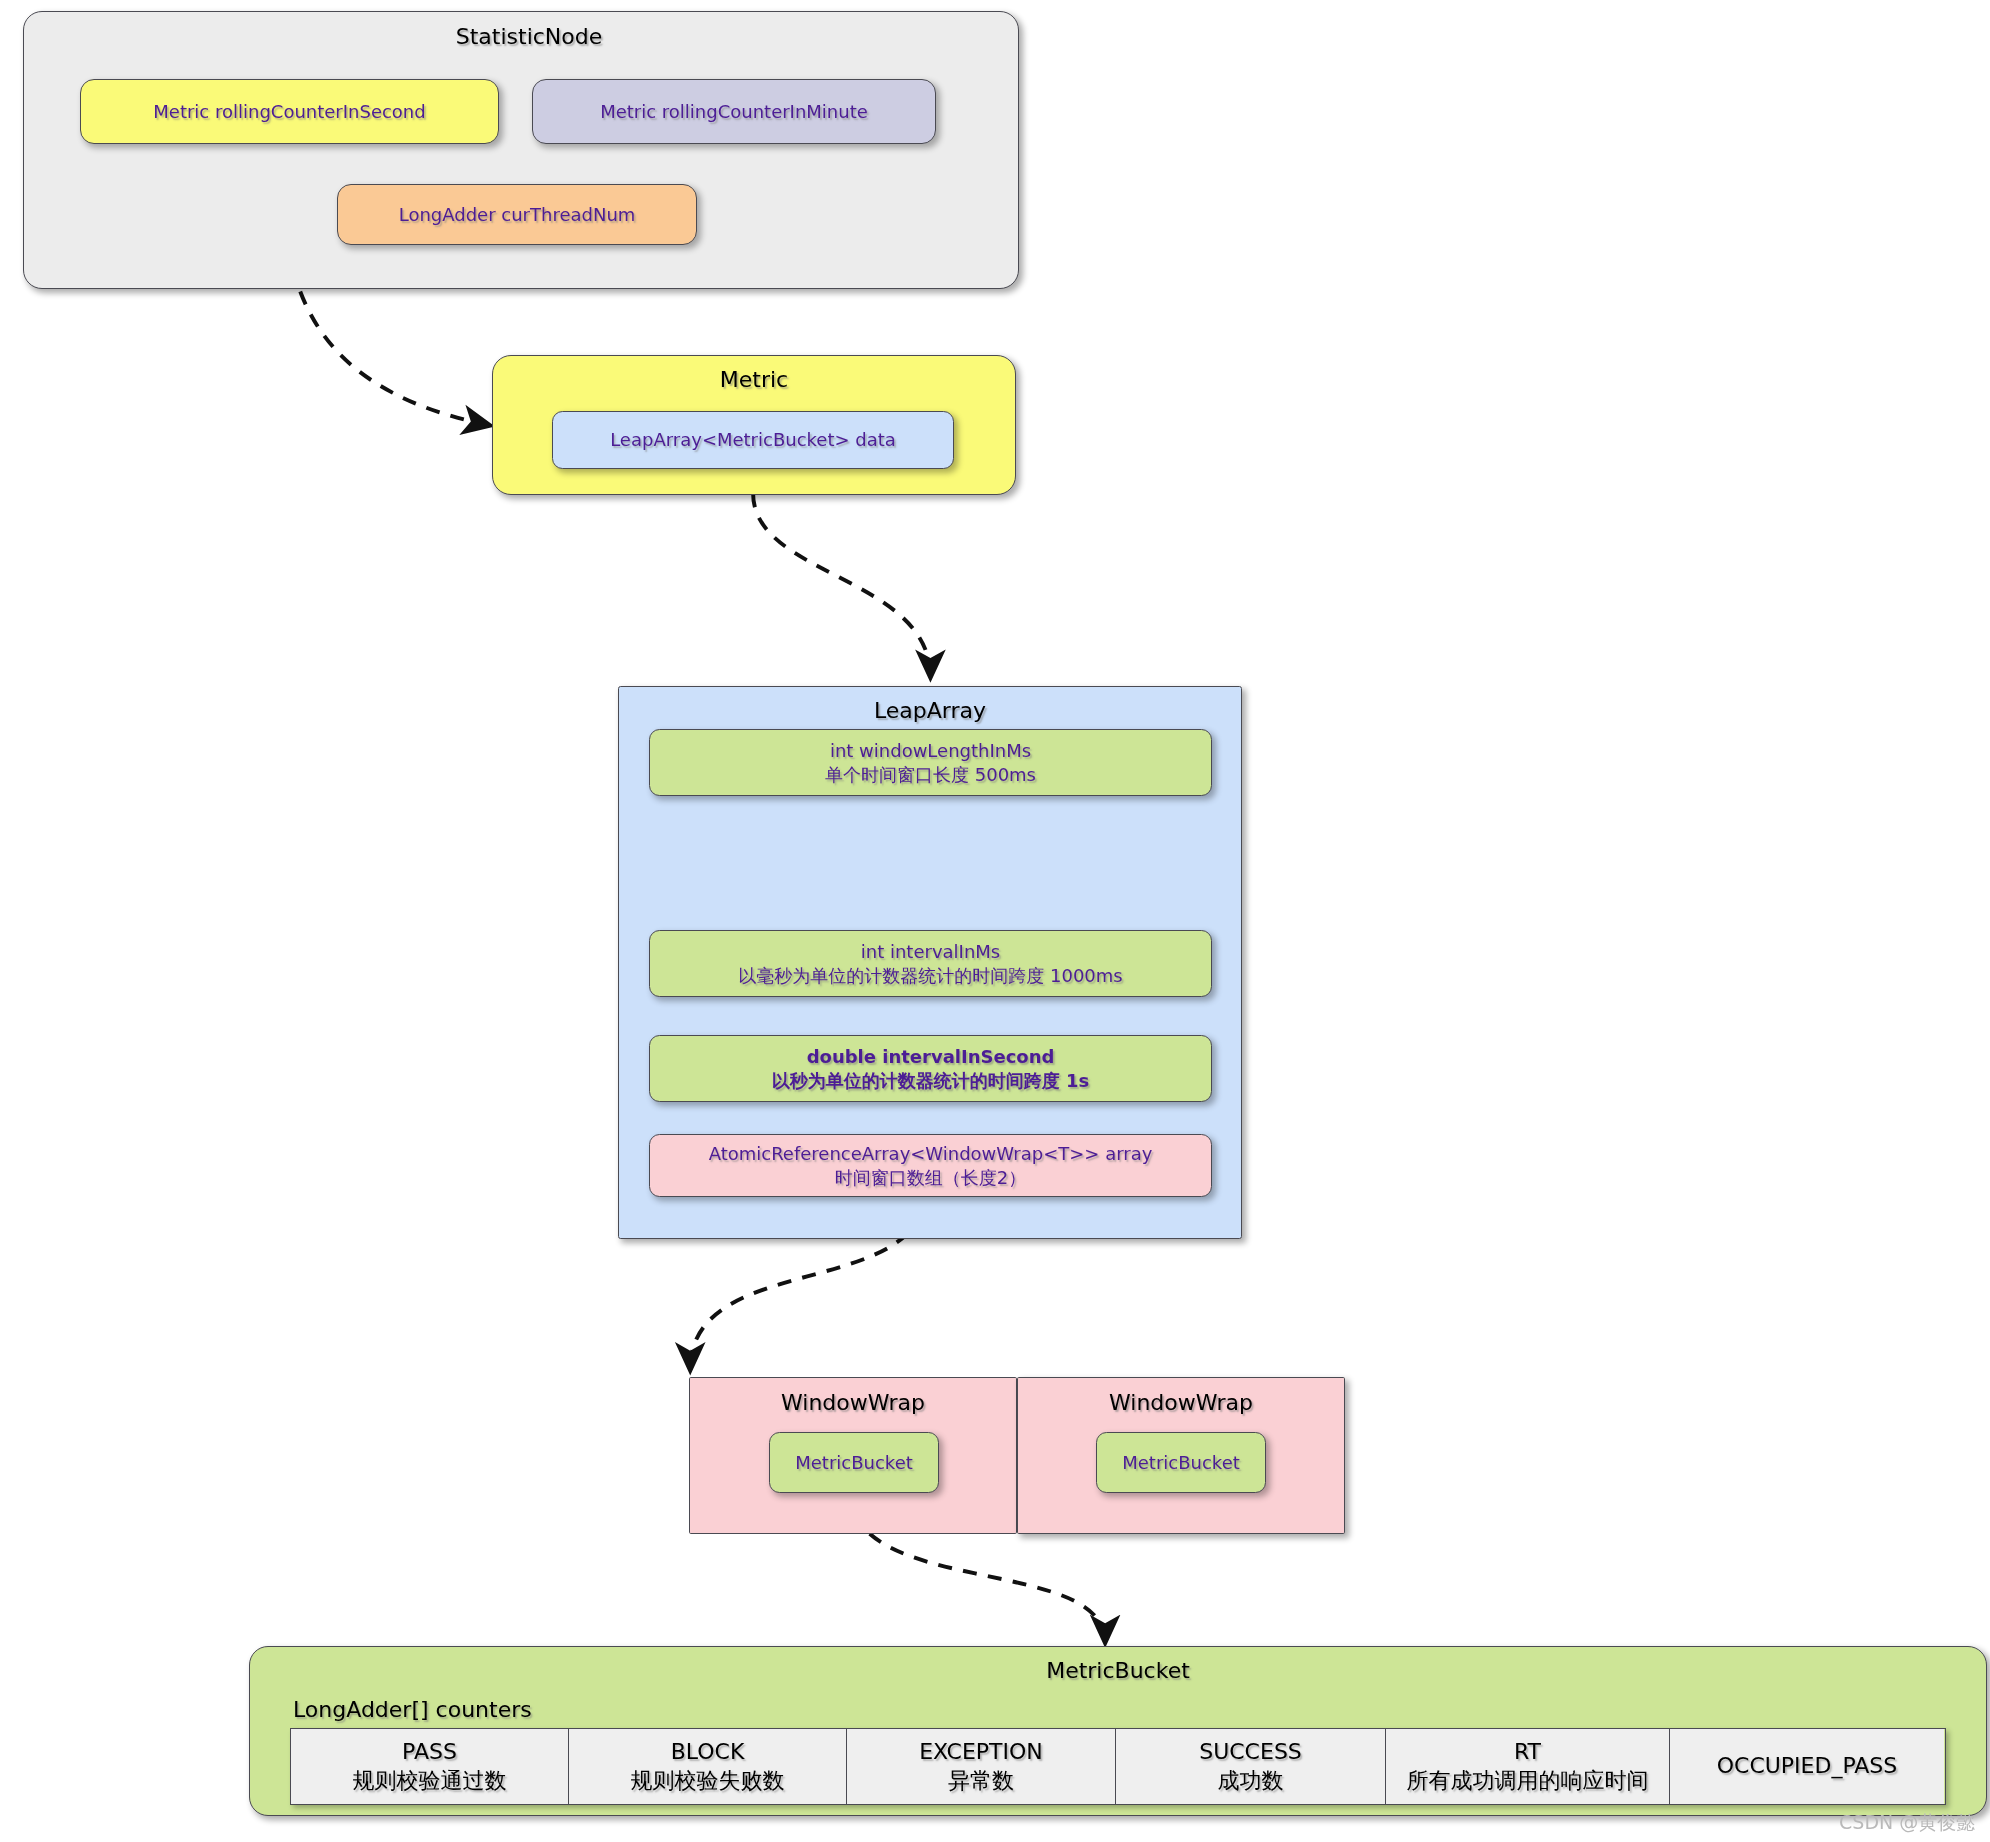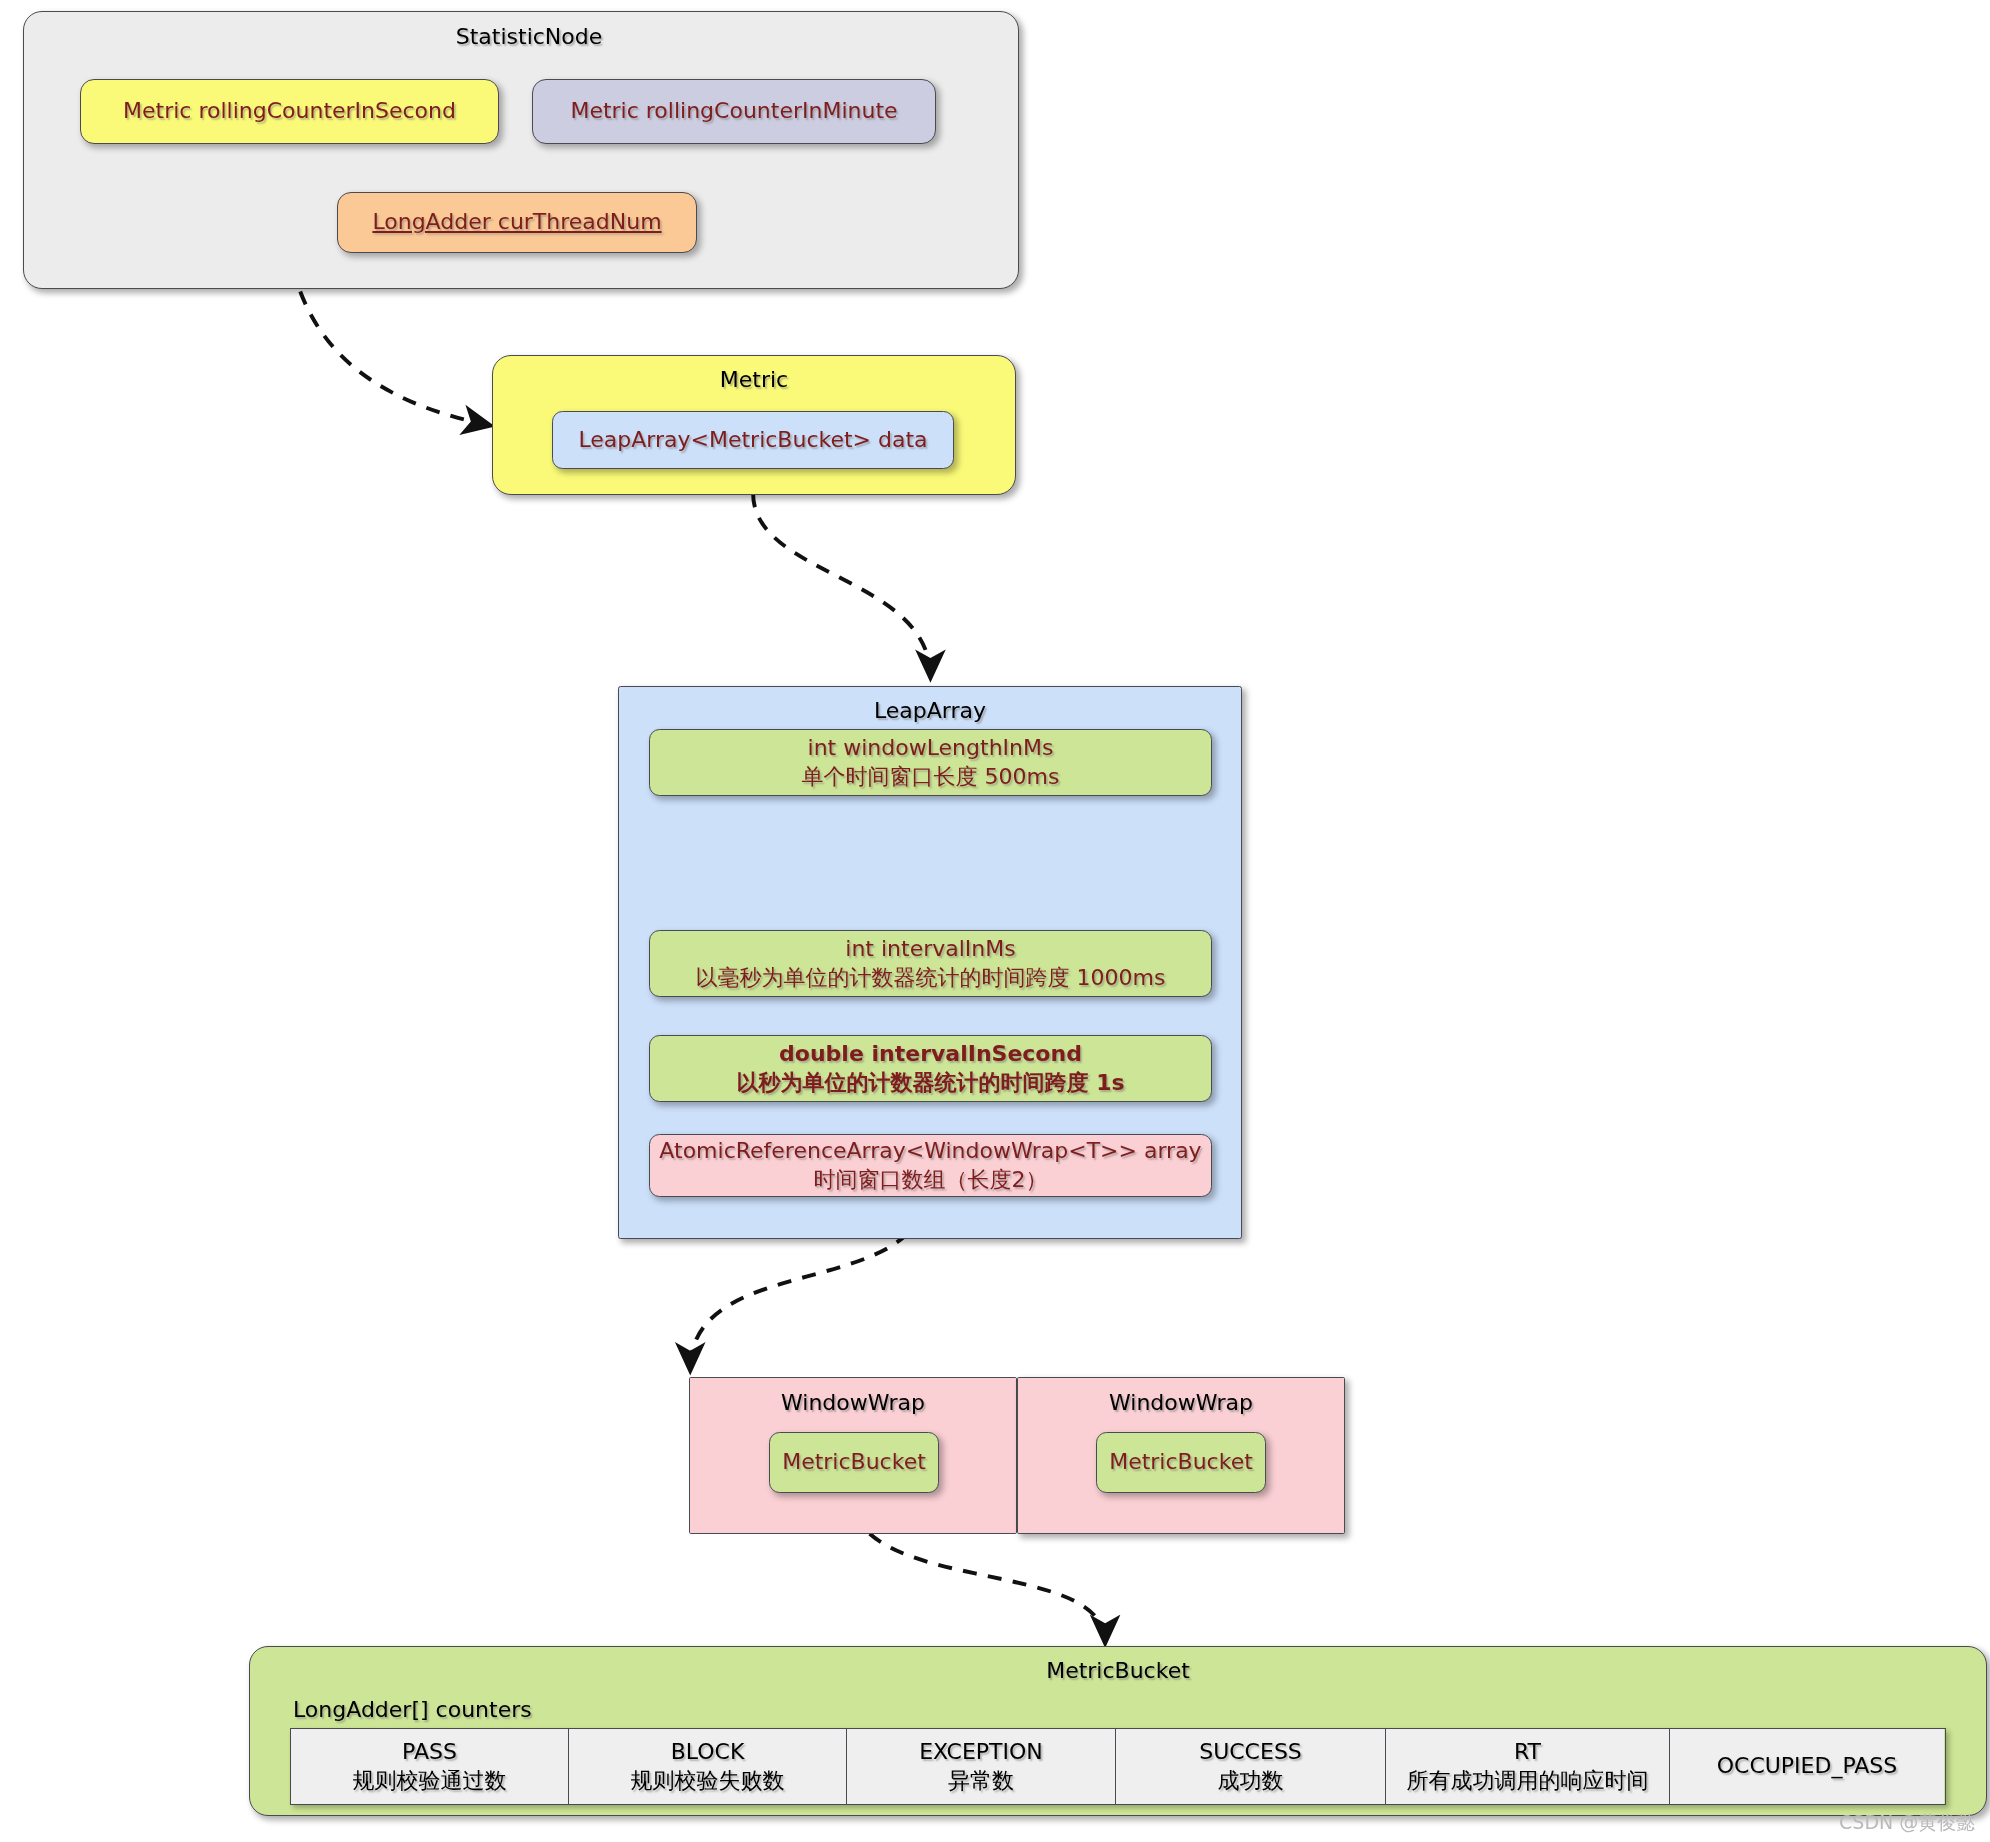--- a/index.html
+++ b/index.html
@@ -45,22 +45,22 @@
     position: absolute;
     box-sizing: border-box;
     border: 1.7px solid #4a4a52;
     box-shadow: 3.5px 3.5px 6.1px rgba(0,0,0,0.30);
     display: flex;
     flex-direction: column;
     justify-content: center;
     align-items: center;
     text-align: center;
     line-height: 1.30;
-    font-size: 22px;
-    color: #7f1d1d;
+    font-size: 18px;
+    color: #4c1d95;
     text-shadow: 1.7px 1.7px 1.7px rgba(120,120,120,0.5);
   }
   .chip .l1, .chip .l2 { white-space: nowrap; display: block; }
 
   
   .c-grey   { background: #ececec; }
   .c-yellow { background: #fafa78; }
   .c-purple2{ background: #cdcde2; }
   .c-orange { background: #fac995; }
   .c-blue   { background: #cce0fa; }
@@ -143,21 +143,21 @@
   </div>
 
   <div class="chip c-yellow rounded-md" style="left:80px; top:79px; width:419px; height:65px;">
     <span class="l1">Metric rollingCounterInSecond</span>
   </div>
 
   <div class="chip c-purple2 rounded-md" style="left:532px; top:79px; width:404px; height:65px;">
     <span class="l1">Metric rollingCounterInMinute</span>
   </div>
 
-  <div class="chip c-orange rounded-md" style="left:337px; top:192px; width:360px; height:61px;text-decoration:underline;">
+  <div class="chip c-orange rounded-md" style="left:337px; top:184px; width:360px; height:61px;">
     <span class="l1">LongAdder curThreadNum</span>
   </div>
 
   <div class="box rounded-lg c-yellow" style="left:492px; top:355px; width:524px; height:140px;">
     <div class="title" style="margin-top:10.5px;">Metric</div>
   </div>
 
   <div class="chip c-blue rounded-sm" style="left:552px; top:411px; width:402px; height:58px;">
     <span class="l1">LeapArray&lt;MetricBucket&gt; data</span>
   </div>

